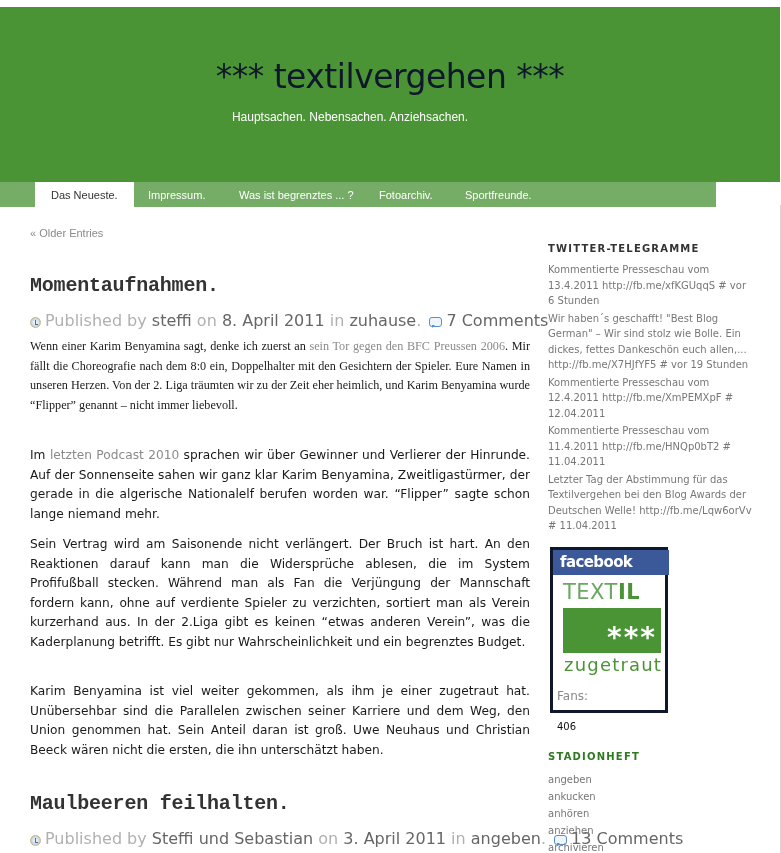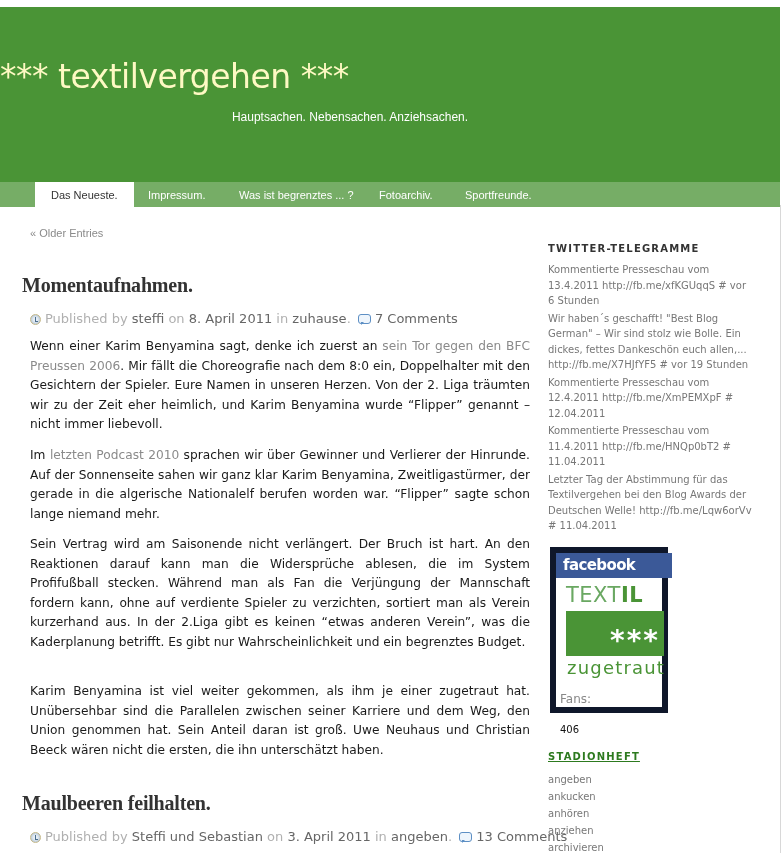--- a/index.html
+++ b/index.html
@@ -1,44 +1,44 @@
 <!DOCTYPE html>
 <html><head>
 <meta charset="utf-8">
 <style>
   html, body { margin: 0; padding: 0; background: #ffffff; }
   body { width: 781px; height: 853px; overflow: hidden; position: relative; font-family: "DejaVu Sans", sans-serif; }
   .header { position: absolute; left: 0; top: 7px; width: 780px; height: 175px; background: #4a9436; }
-  .site-title { position: absolute; left: 0; width: 780px; top: 50px; text-align: left; color: #fef9c3; font-family: "DejaVu Sans", sans-serif; font-size: 33px; letter-spacing: -0.5px; }
+  .site-title { position: absolute; left: 0; width: 780px; top: 50px; text-align: center; color: #0f172a; font-family: "DejaVu Sans", sans-serif; font-size: 33px; letter-spacing: -0.5px; }
   .site-tagline { position: absolute; left: 0; width: 700px; top: 103px; text-align: center; color: #ffffff; font-family: "Liberation Sans", sans-serif; font-size: 12px; }
-  .nav { position: absolute; left: 0; top: 182px; width: 780px; height: 25px; background: #76ad66; }
+  .nav { position: absolute; left: 0; top: 182px; width: 693px; height: 25px; background: #76ad66; padding-left: 23px; }
   .nav-item { position: absolute; top: 0; height: 25px; line-height: 26px; font-family: "Liberation Sans", sans-serif; font-size: 11px; color: #ffffff; padding: 0 16px; cursor: pointer; }
   .nav-item.active { background: #ffffff; color: #333333; }
   .right-edge { position: absolute; left: 780px; top: 205px; width: 1px; height: 648px; background: #d8d8d8; }
 
   .older { position: absolute; left: 30px; top: 227px; font-family: "Liberation Sans", sans-serif; font-size: 11px; color: #8a8a8a; cursor: pointer; }
 
-  .post-title { position: absolute; left: 22px; font-family: Liberation Serif, serif; font-weight: bold; font-size: 20px; color: #333333; letter-spacing: -0.2px; }
-  .meta { position: absolute; left: 30px; font-family: "DejaVu Sans", sans-serif; font-size: 13px; color: #b0b0b0; white-space: nowrap; }
+  .post-title { position: absolute; left: 30px; font-family: Liberation Mono, monospace; font-weight: bold; font-size: 20px; color: #333333; letter-spacing: -0.2px; }
+  .meta { position: absolute; left: 30px; font-family: "DejaVu Sans", sans-serif; font-size: 16px; color: #b0b0b0; white-space: nowrap; }
   .meta .dark { color: #666666; }
   .meta .clock { display: inline-block; width: 11px; height: 11px; border-radius: 50%; border: 1px solid #c5b98a; background: radial-gradient(circle, #e6eef6 30%, #9fb3c6 100%); vertical-align: -2px; margin-right: 4px; position: relative; box-sizing: border-box; }
   .meta .clock::after { content: ""; position: absolute; left: 4px; top: 2px; width: 2px; height: 4px; border-left: 1px solid #4a6d8c; border-bottom: 1px solid #4a6d8c; }
   .meta .bubble { display: inline-block; width: 11px; height: 8px; border: 1px solid #5d8fc4; border-radius: 3px; vertical-align: -1px; margin: 0 4px 0 3px; position: relative; background: #eef5fc; }
   .meta .bubble::after { content: ""; position: absolute; left: 2px; top: 7px; width: 0; height: 0; border-left: 3px solid #5d8fc4; border-bottom: 3px solid transparent; }
 
   .content p { position: absolute; left: 30px; width: 500px; margin: 0; font-family: "DejaVu Sans", sans-serif; font-size: 12.2px; line-height: 19.5px; color: #1a1a1a; text-align: justify; }
   .content a { color: #8a8a8a; text-decoration: none; cursor: pointer; }
 
   .sidebar { position: absolute; left: 548px; width: 210px; }
   .widget-title { font-family: "DejaVu Sans", sans-serif; font-size: 10px; font-weight: bold; letter-spacing: 1.2px; color: #333333; }
-  .widget-title.green { color: #2d7a1f; text-decoration: underline; }
+  .widget-title.green { color: #2d7a1f; }
   .tweet { font-family: "DejaVu Sans", sans-serif; font-size: 10px; line-height: 15.5px; color: #777777; margin: 0 0 2px 0; width: 206px; }
   .cat-item { font-family: "DejaVu Sans", sans-serif; font-size: 10px; line-height: 17px; color: #777777; cursor: pointer; }
 
-  .fb-box { position: absolute; left: 550px; top: 547px; width: 118px; height: 166px; border: 6px solid #0f172a; background: #ffffff; box-sizing: border-box; }
+  .fb-box { position: absolute; left: 550px; top: 547px; width: 118px; height: 166px; border: 3px solid #0f172a; background: #ffffff; box-sizing: border-box; }
   .fb-head { position: absolute; left: 0; top: 0; width: 116px; height: 25px; background: #3b5998; color: #ffffff; font-family: "DejaVu Sans", sans-serif; font-weight: bold; font-size: 15px; line-height: 25px; padding-left: 7px; box-sizing: border-box; letter-spacing: -0.6px; }
   .fb-textil { position: absolute; left: 10px; top: 30px; font-family: "DejaVu Sans", sans-serif; font-size: 21px; color: #6aa862; letter-spacing: 0.5px; }
   .fb-textil b { color: #4a9436; }
   .fb-green { position: absolute; left: 10px; top: 58px; width: 98px; height: 45px; background: #4a9436; }
   .fb-stars { position: absolute; right: 4px; bottom: 0px; font-family: "DejaVu Sans", sans-serif; font-weight: bold; font-size: 28px; color: #ffffff; letter-spacing: 2px; line-height: 30px; }
   .fb-vergehen { position: absolute; left: 11px; top: 104px; font-family: "DejaVu Sans", sans-serif; font-size: 18px; color: #4a9436; letter-spacing: 1.2px; }
   .fb-fans-label { position: absolute; left: 4px; top: 139px; font-family: "DejaVu Sans", sans-serif; font-size: 12px; color: #888888; }
   .fb-fans-count { position: absolute; left: 4px; top: 151px; font-family: "DejaVu Sans", sans-serif; font-size: 10px; color: #111111; margin-top: 20px; }
 </style>
 </head>
@@ -66,21 +66,21 @@
   <div class="meta" style="top:311px;">
     <span class="clock"></span><span>Published by</span>
     <span class="dark">steffi</span>
     <span>on</span>
     <span class="dark">8. April 2011</span>
     <span>in</span>
     <span class="dark">zuhause</span><span>.</span>
     <span class="bubble"></span><span class="dark">7 Comments</span>
   </div>
 
-  <p style="top:337px;"><span>Wenn einer Karim Benyamina sagt, denke ich zuerst an </span><a>sein Tor gegen den BFC Preussen 2006</a><span>. Mir fällt die Choreografie nach dem 8:0 ein, Doppelhalter mit den Gesichtern der Spieler. Eure Namen in unseren Herzen. Von der 2. Liga träumten wir zu der Zeit eher heimlich, und Karim Benyamina wurde “Flipper” genannt – nicht immer liebevoll.</span></p>
+  <p style="top:337px;font-family:Liberation Serif, serif;"><span>Wenn einer Karim Benyamina sagt, denke ich zuerst an </span><a>sein Tor gegen den BFC Preussen 2006</a><span>. Mir fällt die Choreografie nach dem 8:0 ein, Doppelhalter mit den Gesichtern der Spieler. Eure Namen in unseren Herzen. Von der 2. Liga träumten wir zu der Zeit eher heimlich, und Karim Benyamina wurde “Flipper” genannt – nicht immer liebevoll.</span></p>
 
   <p style="top:446px;"><span>Im </span><a>letzten Podcast 2010</a><span> sprachen wir über Gewinner und Verlierer der Hinrunde. Auf der Sonnenseite sahen wir ganz klar Karim Benyamina, Zweitligastürmer, der gerade in die algerische Nationalelf berufen worden war. “Flipper” sagte schon lange niemand mehr.</span></p>
 
   <p style="top:535px;">Sein Vertrag wird am Saisonende nicht verlängert. Der Bruch ist hart. An den Reaktionen darauf kann man die Widersprüche ablesen, die im System Profifußball stecken. Während man als Fan die Verjüngung der Mannschaft fordern kann, ohne auf verdiente Spieler zu verzichten, sortiert man als Verein kurzerhand aus. In der 2.Liga gibt es keinen “etwas anderen Verein”, was die Kaderplanung betrifft. Es gibt nur Wahrscheinlichkeit und ein begrenztes Budget.</p>
 
   <p style="top:682px;">Karim Benyamina ist viel weiter gekommen, als ihm je einer zugetraut hat. Unübersehbar sind die Parallelen zwischen seiner Karriere und dem Weg, den Union genommen hat. Sein Anteil daran ist groß. Uwe Neuhaus und Christian Beeck wären nicht die ersten, die ihn unterschätzt haben.</p>
 
   <div class="post-title" style="top:792px;">Maulbeeren feilhalten.</div>
   <div class="meta" style="top:829px;">
     <span class="clock"></span><span>Published by</span>

